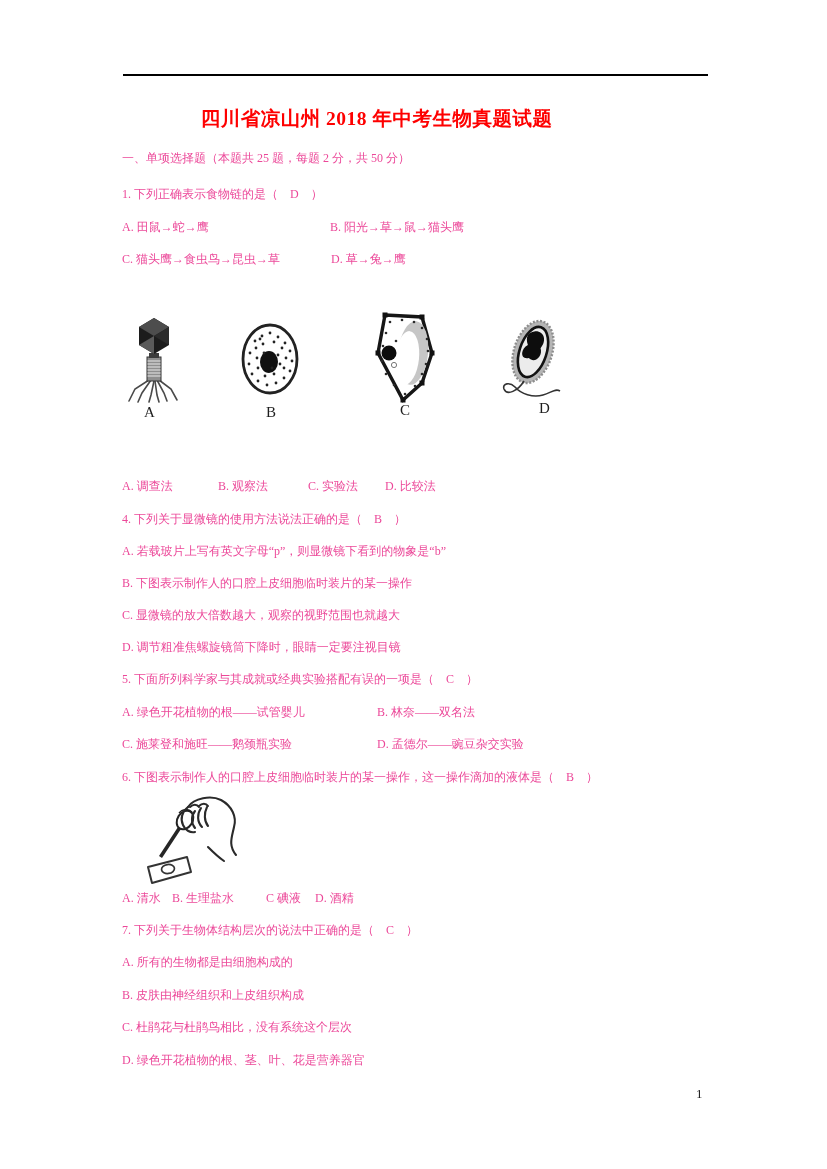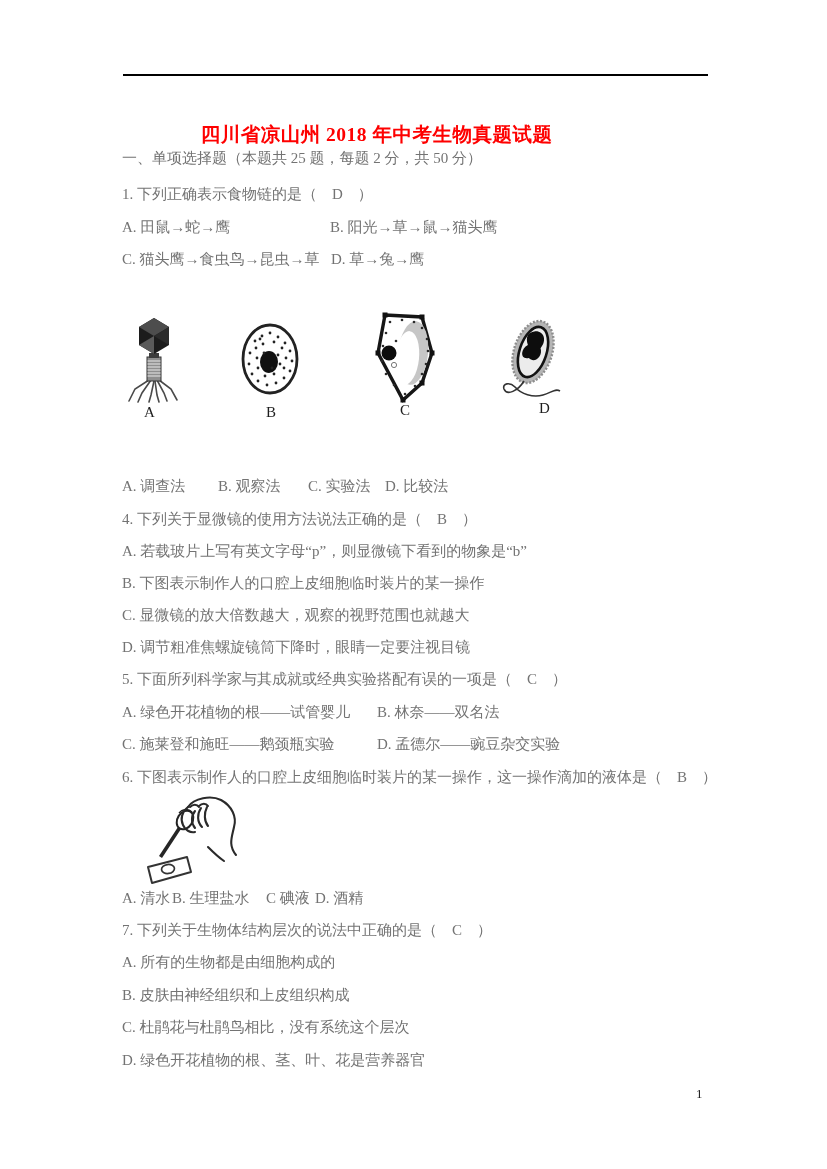--- a/index.html
+++ b/index.html
@@ -5,25 +5,25 @@
   html,body{margin:0;padding:0;}
   body{
     width:827px;height:1169px;background:#ffffff;
     font-family:"Liberation Serif","DejaVu Serif",serif;
     color:#1d1d1d;overflow:hidden;
   }
   .page{position:relative;width:827px;height:1169px;background:#fff;}
   .header-rule{position:absolute;top:74px;left:123px;width:585px;height:2px;background:#000;}
   .doc-title{
     position:absolute;top:105px;left:0;width:753px;text-align:center;
-    font-size:19.5px;font-weight:bold;color:#fe0000;letter-spacing:0.5px;white-space:nowrap;margin-top:16px;
+    font-size:19.5px;font-weight:bold;color:#fe0000;letter-spacing:0.5px;white-space:nowrap;
   }
   .line{
-    position:absolute;left:122px;font-size:15px;line-height:17px;
-    white-space:nowrap;color:#737373;
+    position:absolute;left:122px;font-size:12px;line-height:17px;
+    white-space:nowrap;color:#ec4899;
   }
   .figlabel{
     position:absolute;font-size:15px;color:#1d1d1d;white-space:nowrap;
   }
   .fig{position:absolute;}
   .pagenum{position:absolute;top:1086px;left:696px;font-size:13px;color:#222;}
   svg{display:block;}
 </style>
 </head>
 <body>

